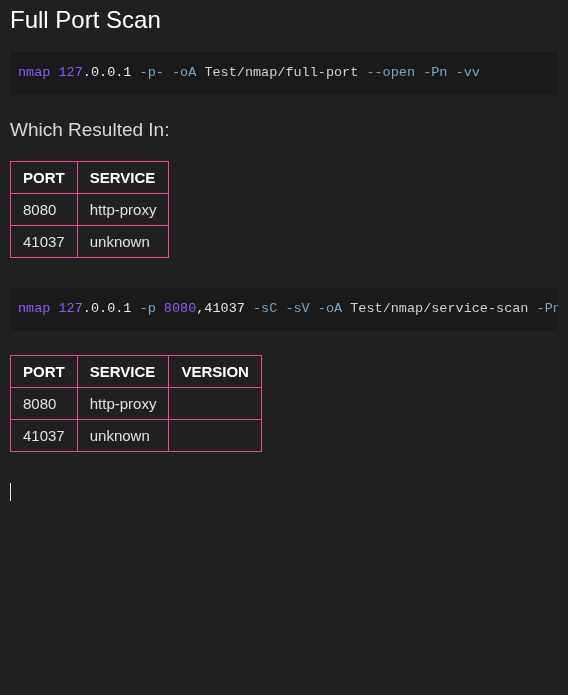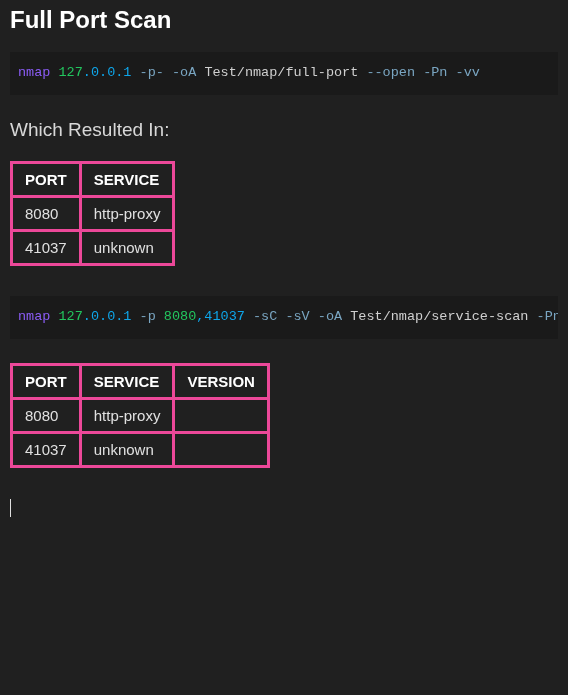--- a/index.html
+++ b/index.html
@@ -15,52 +15,52 @@
     padding:6px 10px 20px 10px;
   }
   h1{
     font-size:30px;
     font-weight:700;
     color:#ffffff;
     margin:4px 0 22px 0;
   }
   h2{
     font-size:24px;
-    font-weight:700;
+    font-weight:400;
     color:#ffffff;
     margin:0 0 18px 0;
   }
   .code-block{
     background:#1a1a1a;
     padding:12px 8px;
     font-family:Consolas,"Courier New",monospace;
     font-size:13.5px;
     white-space:pre;
     overflow:hidden;
     margin-bottom:24px;
     line-height:1.4;
   }
   .tok-cmd   { color:#8b5cf6; }
-  .tok-num   { color:#22c55e; }
-  .tok-ip    { color:#0ea5e9; }
+  .tok-num   { color:#8b5cf6; }
+  .tok-ip    { color:#e5e5e5; }
   .tok-flag  { color:#7aa6c2; }
   .tok-path  { color:#d0d0d0; }
   .note{
     color:#d8d8d8;
     margin:0 0 20px 0;
     font-size:19px;
   }
   table{
     border-collapse:collapse;
     margin-bottom:30px;
   }
   th,td{
     text-align:left;
     padding:7px 12px;
-    border:3px solid #ec4899;
+    border:1px solid #ec4899;
     font-size:15px;
   }
   th{
     color:#ffffff;
     font-weight:700;
   }
   td{
     color:#e0e0e0;
   }
   .cursor{

